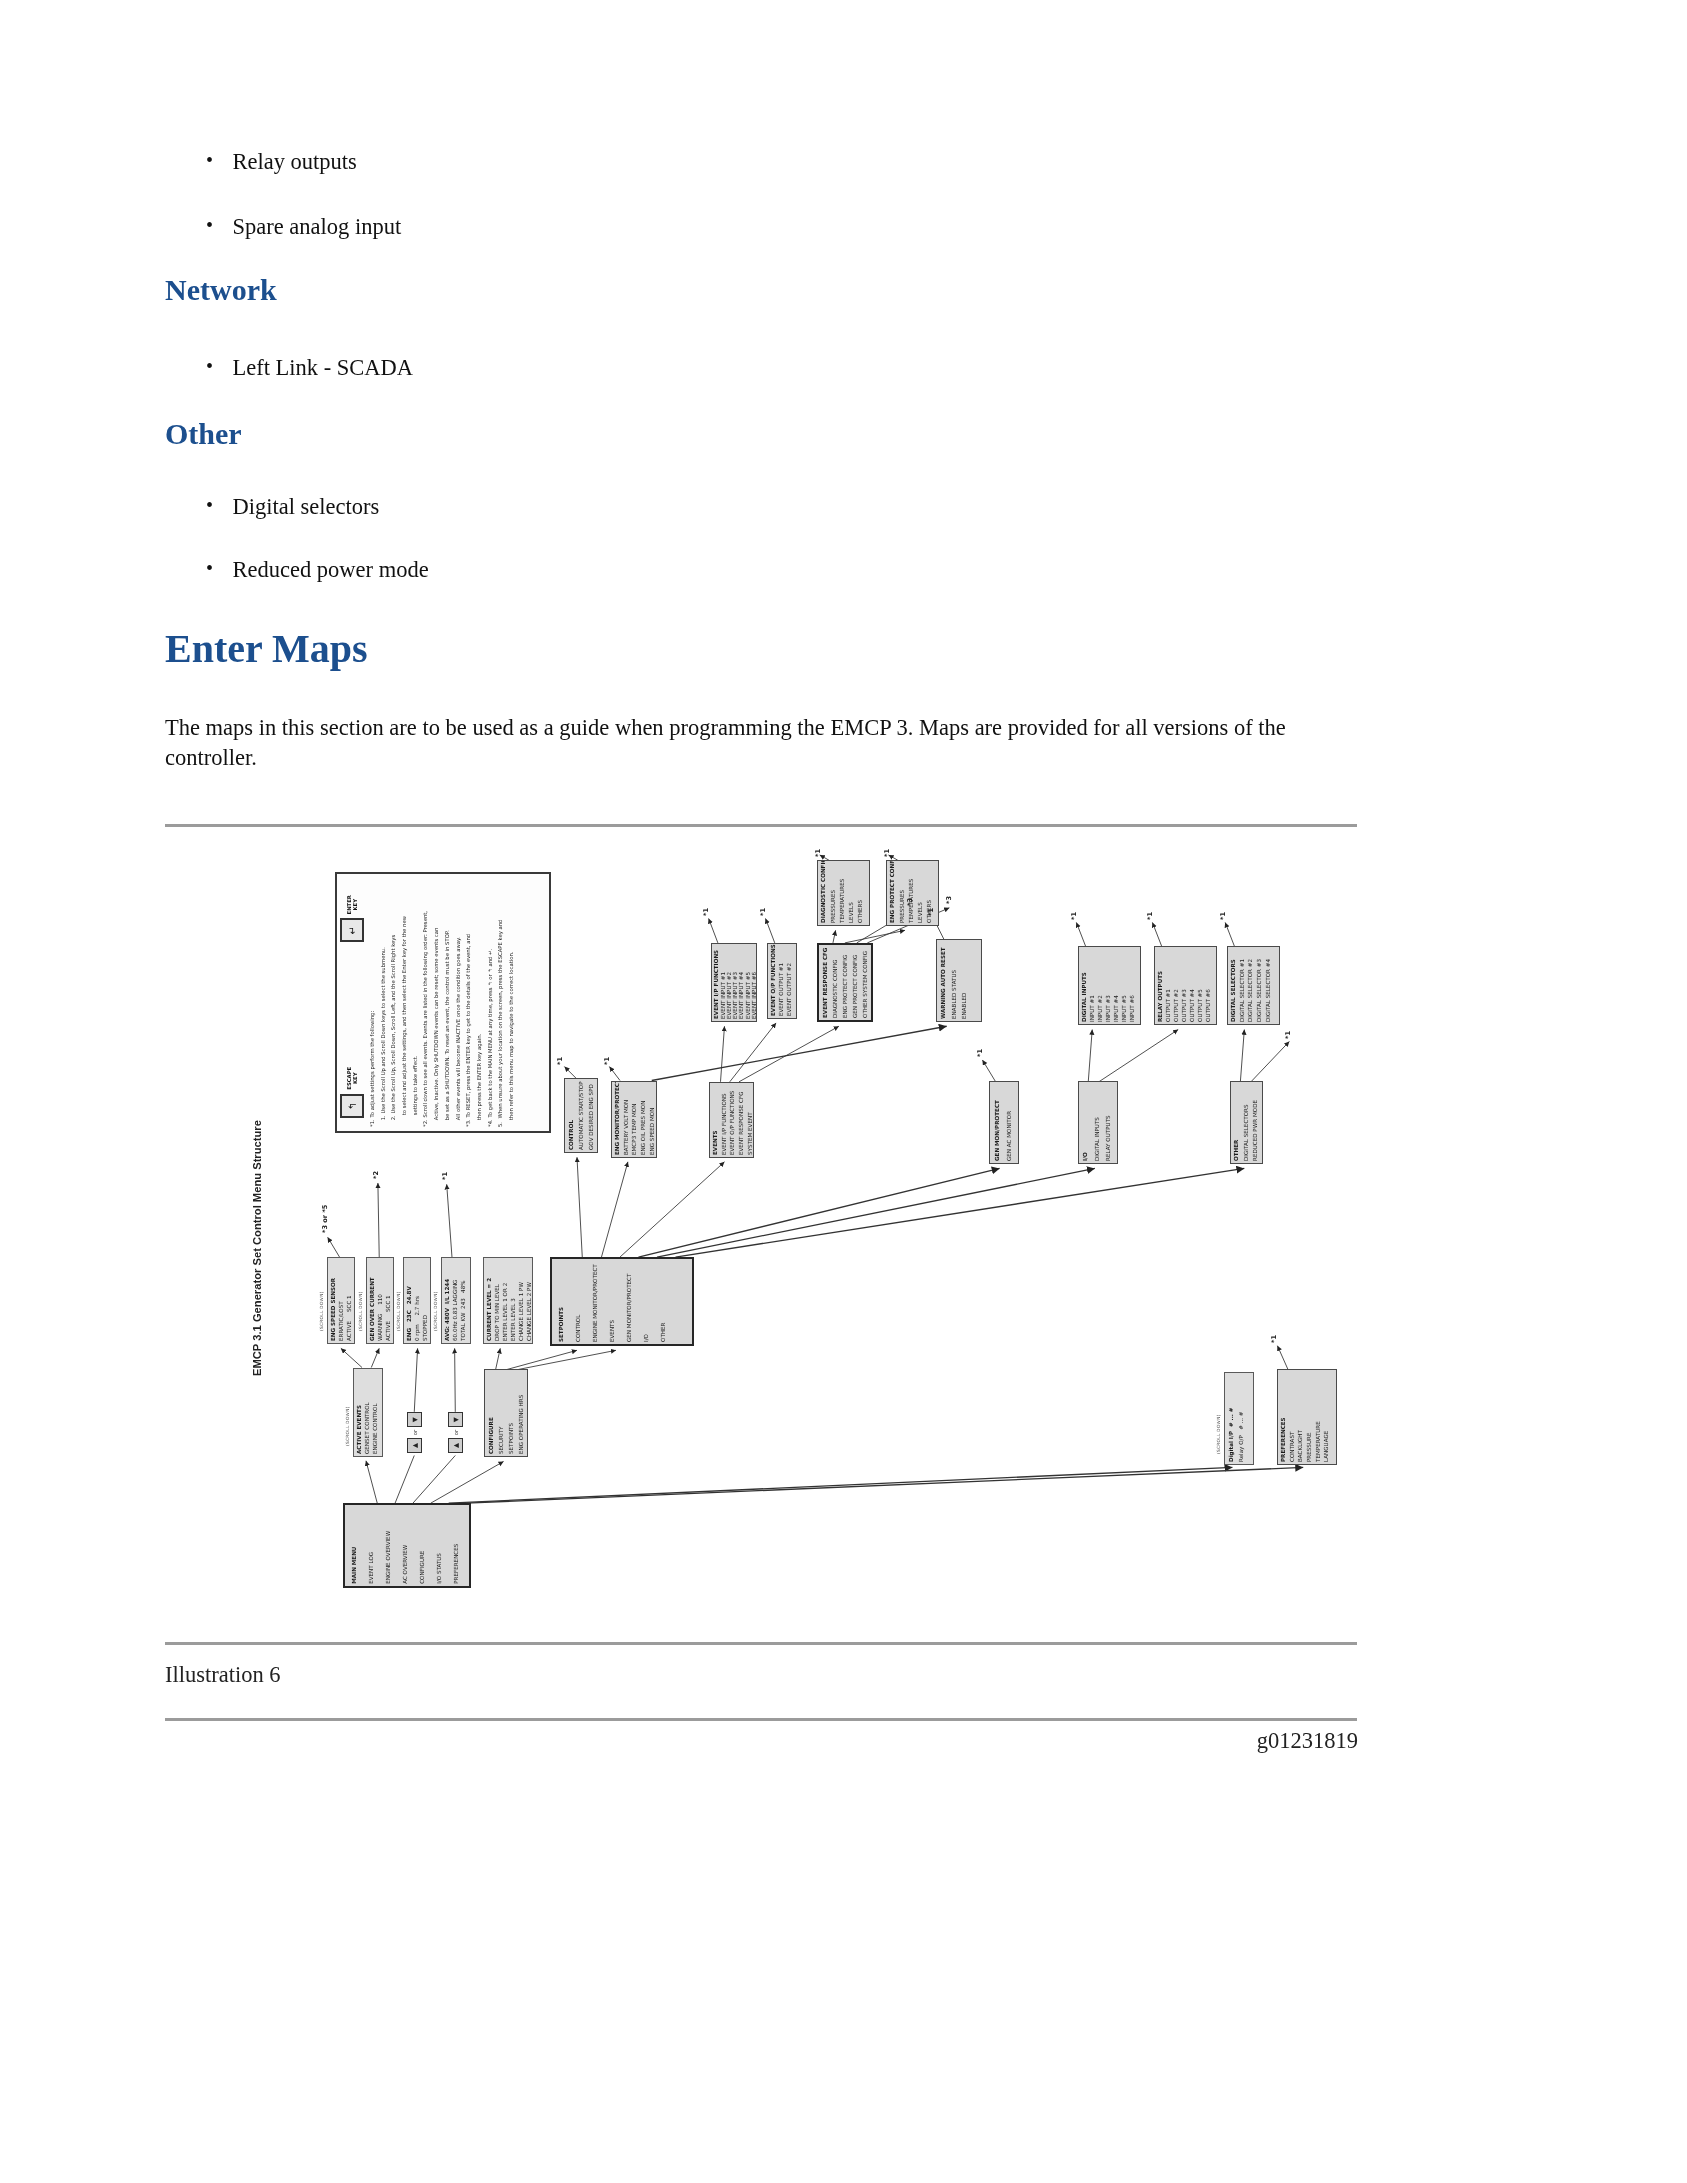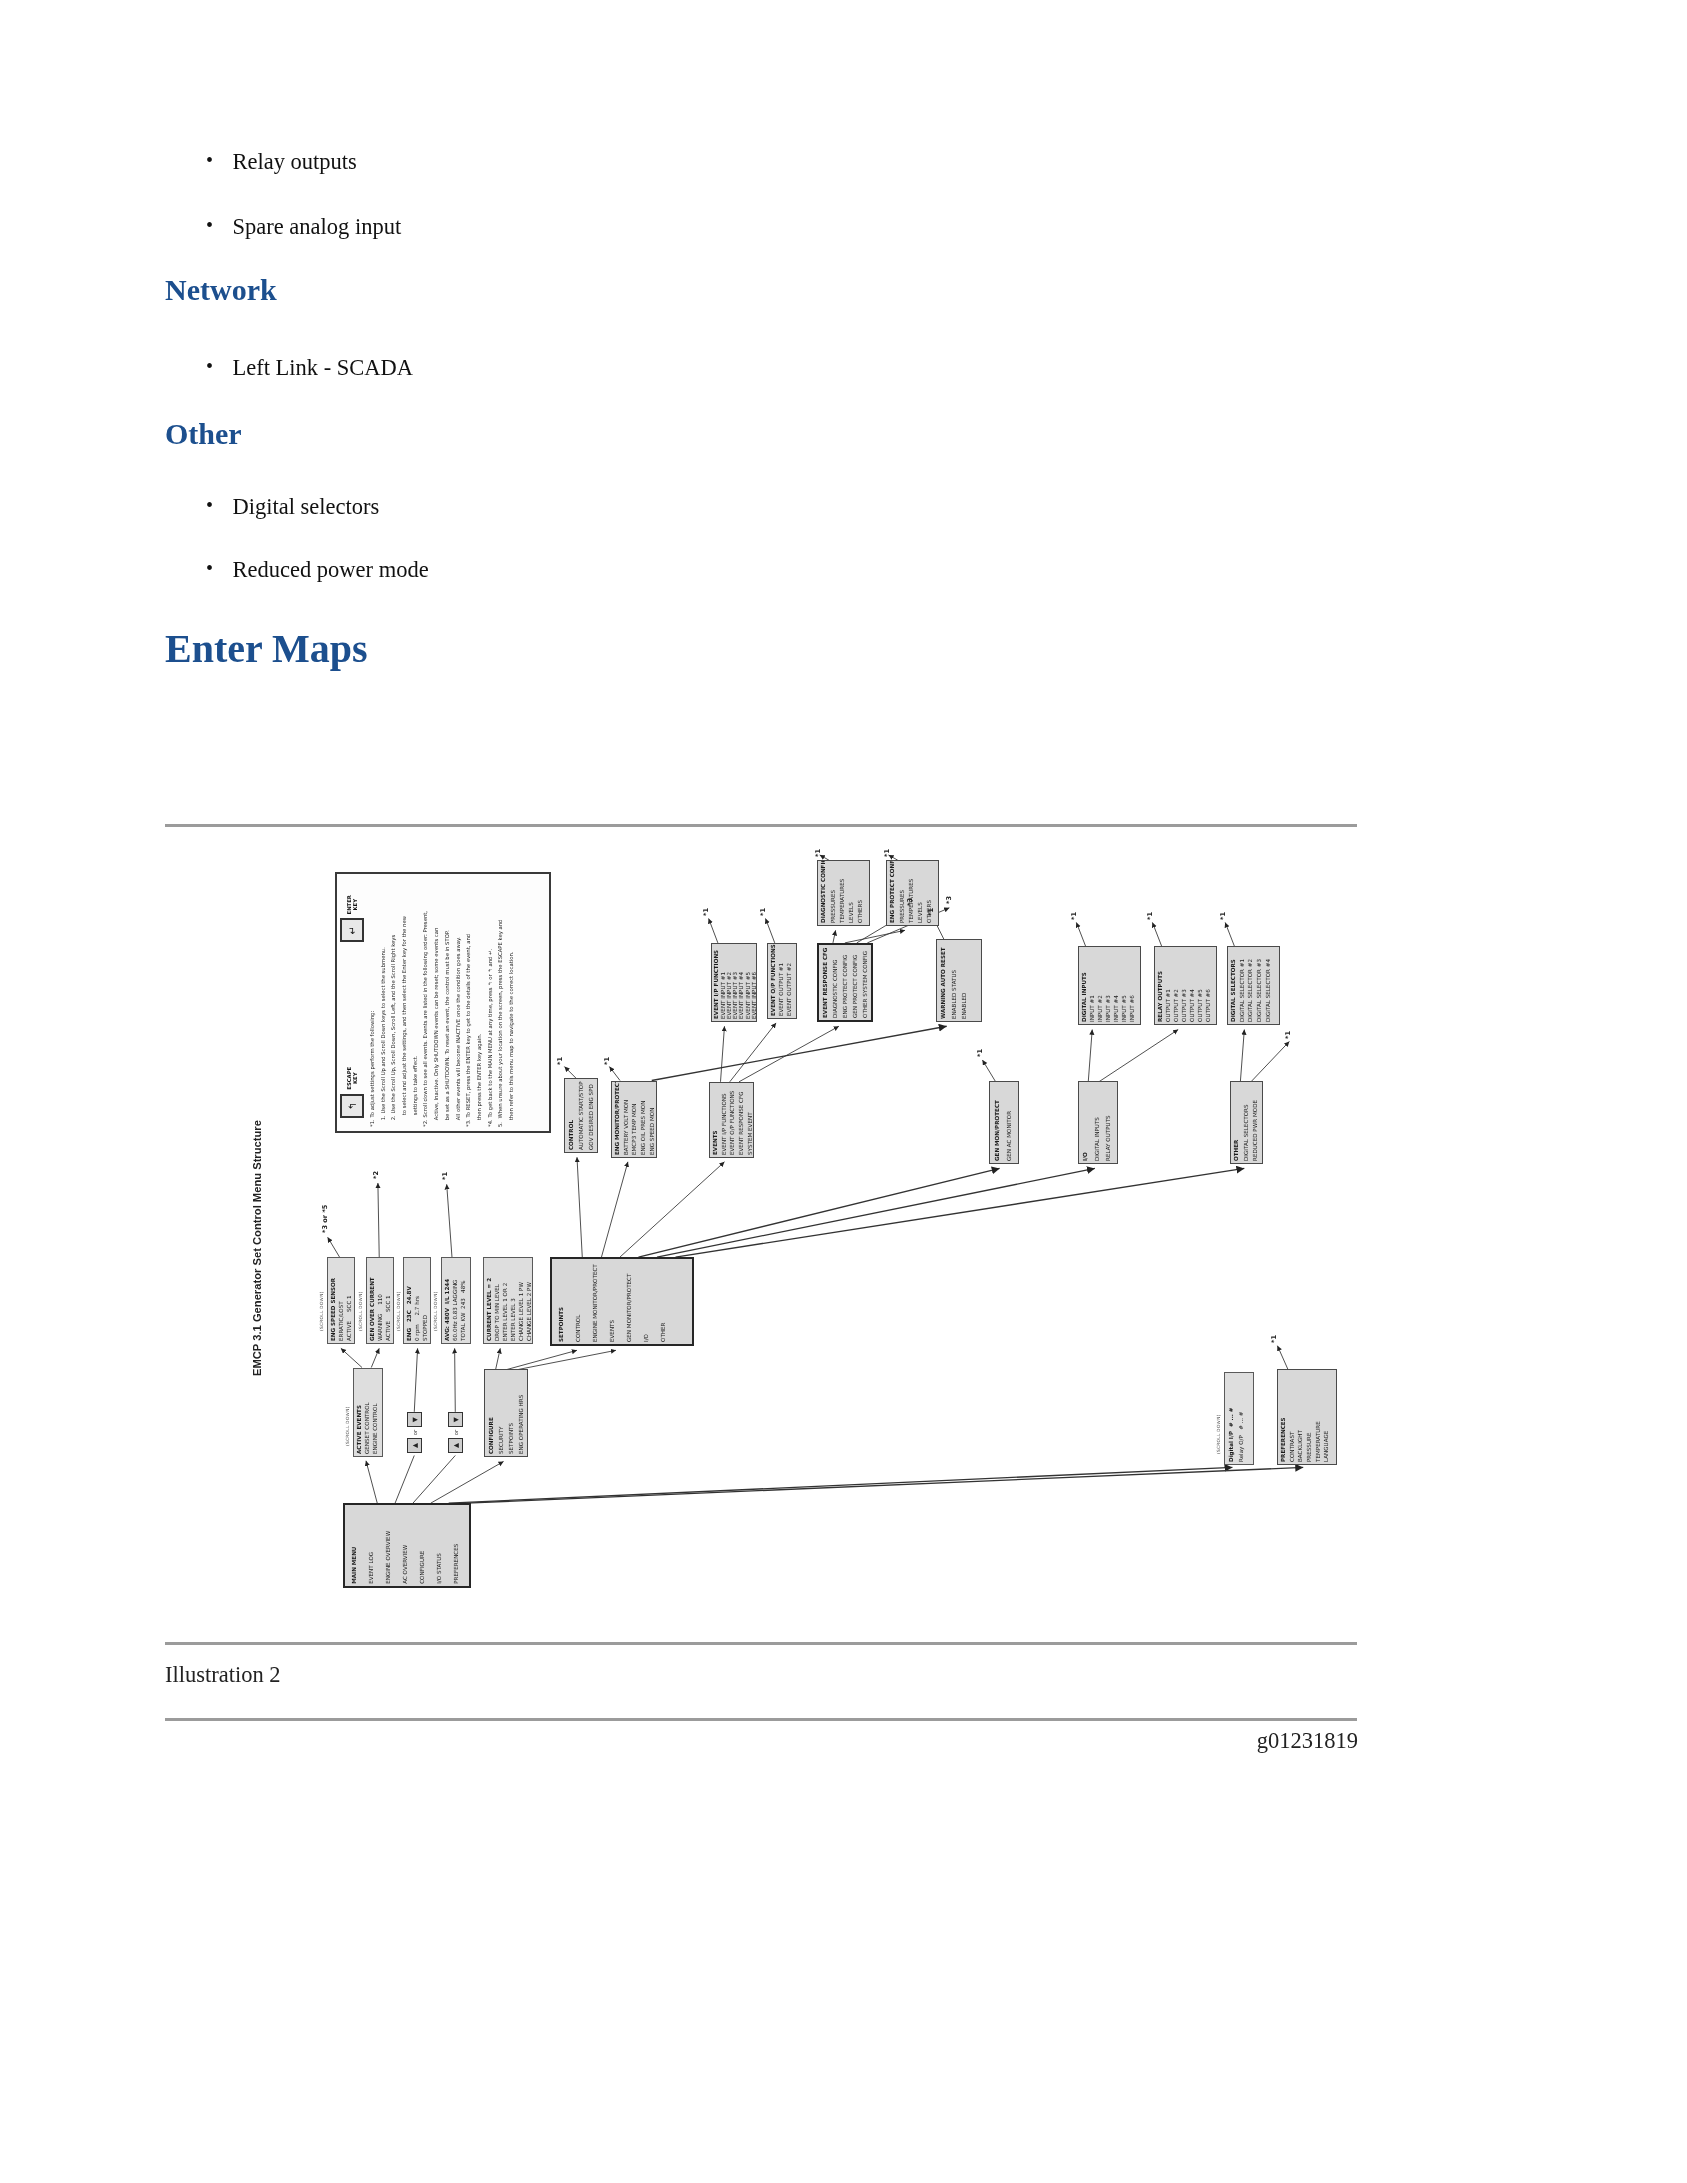--- a/index.html
+++ b/index.html
@@ -68,20 +68,21 @@
 
   <div class="bullet-item" style="top:494px">
     <span class="dot">•</span><span>Digital selectors</span>
   </div>
   <div class="bullet-item" style="top:557px">
     <span class="dot">•</span><span>Reduced power mode</span>
   </div>
 
   <div class="h1" style="top:625px">Enter Maps</div>
 
+  <div class="para" style="top:713px">The maps in this section are to be used as a guide when programming the EMCP 3. Maps are provided for all versions of the controller.</div>
 
   <div class="rule" style="top:824px"></div>
 
   <div id="menu-map">
     <div class="mm-title">EMCP 3.1 Generator Set Control Menu Structure</div>
 
     <svg id="mm-svg" width="754" height="1115" viewBox="0 0 1140 1685">
       <defs>
         <marker id="ah" markerWidth="8" markerHeight="8" refX="6" refY="3" orient="auto">
           <path d="M0,0 L6,3 L0,6 z" fill="#222"></path>
@@ -362,18 +363,18 @@
       <div class="mm-label" style="left: 685px; top: 679px;">*1</div>
       <div class="mm-label" style="left: 544px; top: 728px;">*1</div>
       <div class="mm-label" style="left: 681px; top: 822px;">*1</div>
       <div class="mm-label" style="left: 681px; top: 898px;">*1</div>
       <div class="mm-label" style="left: 681px; top: 971px;">*1</div>
       <div class="mm-label" style="left: 562px; top: 1036px;">*1</div>
       <div class="mm-label" style="left: 258px; top: 1022px;">*1</div>
     </div>
 
   <div class="rule" style="top:1642px"></div>
-  <div class="caption" style="left:165px;top:1662px">Illustration 2</div>
+  <div class="caption" style="left:165px;top:1662px">Illustration 6</div>
   <div class="caption" style="right:329px;top:1728px">g01231819</div>
   <div class="rule" style="top:1718px"></div>
 
 </div>
 
 
 </body></html>

